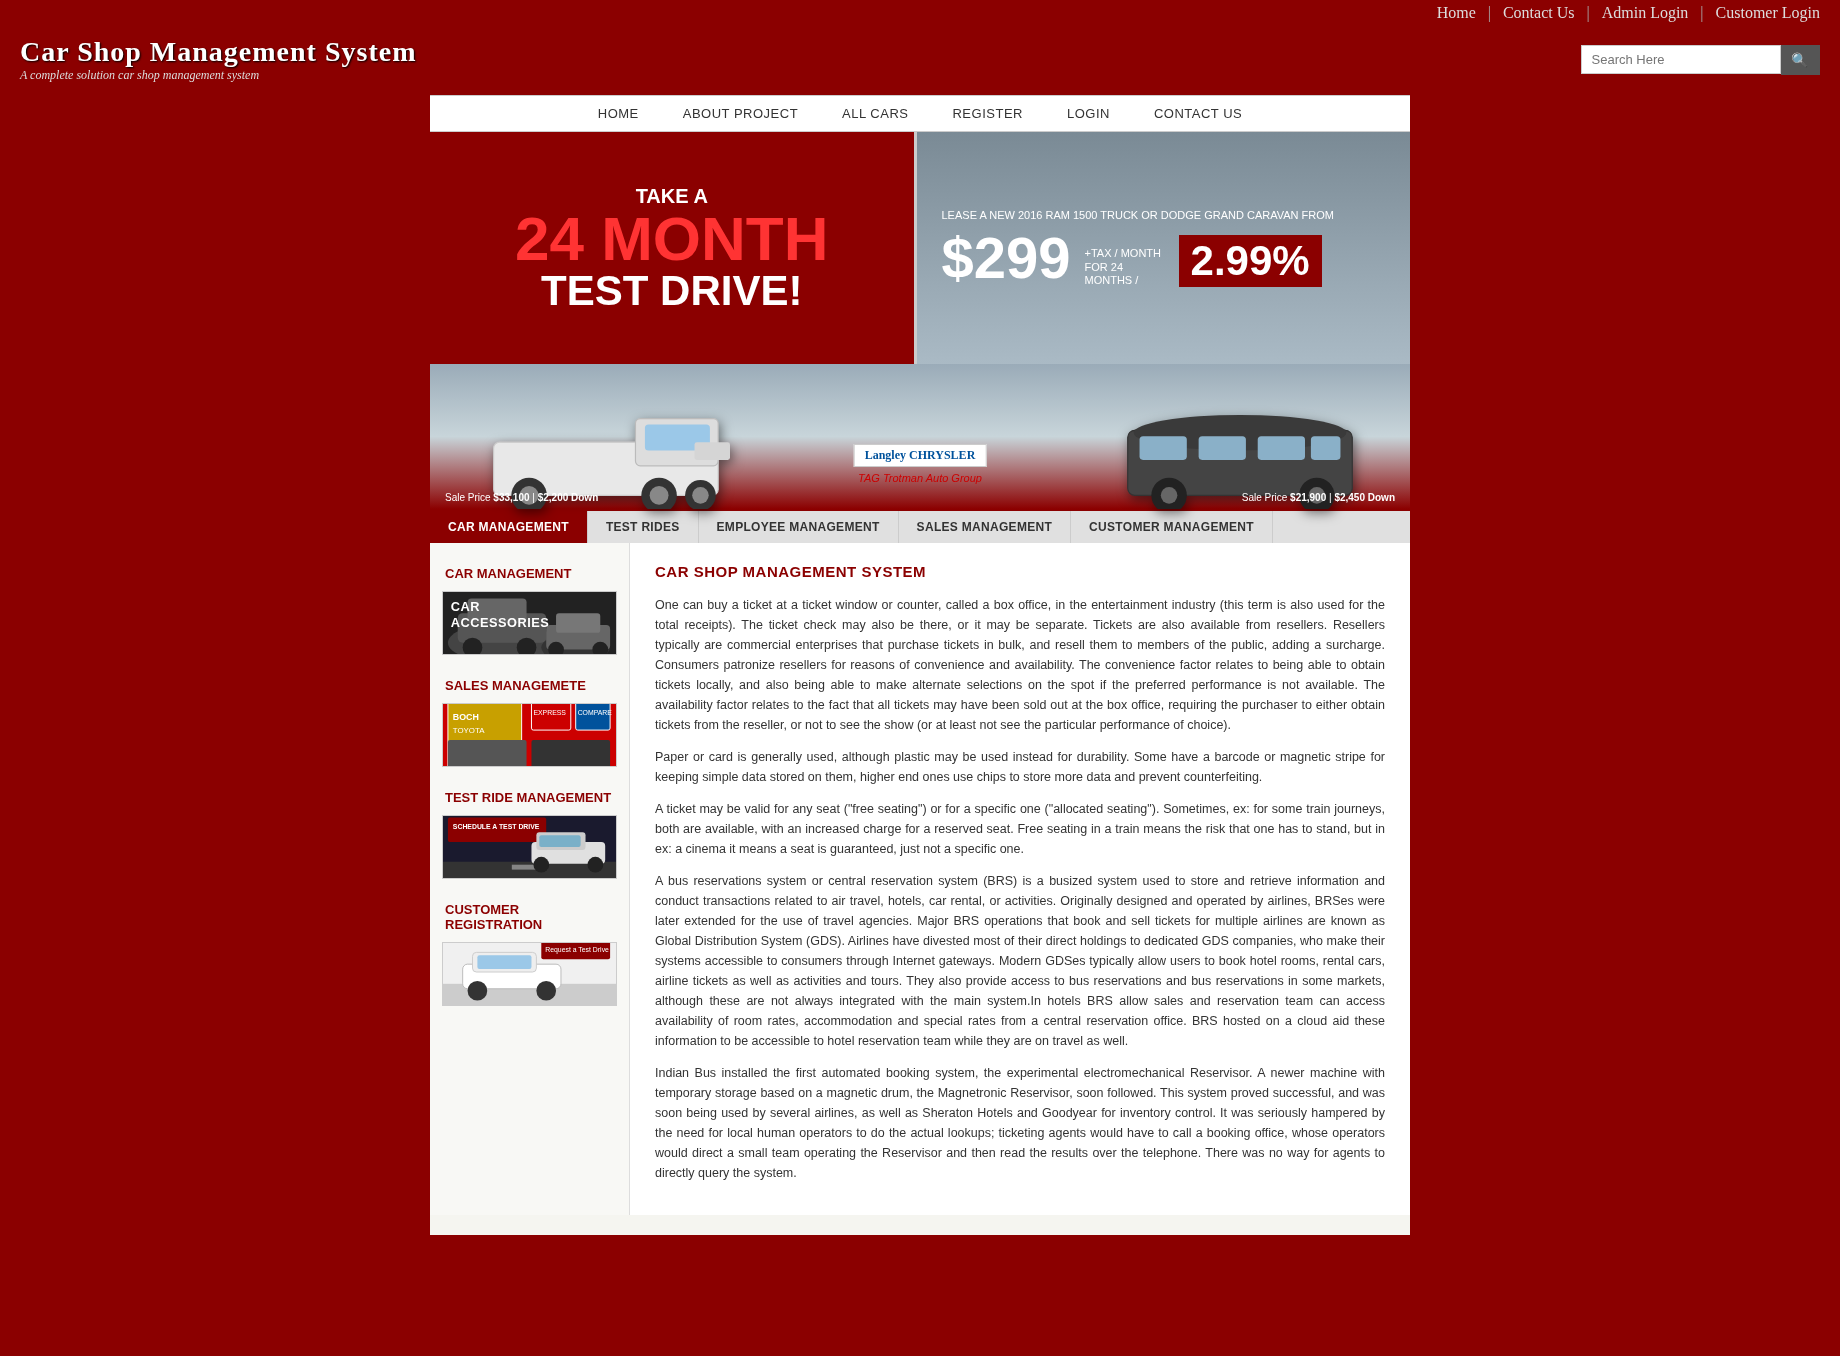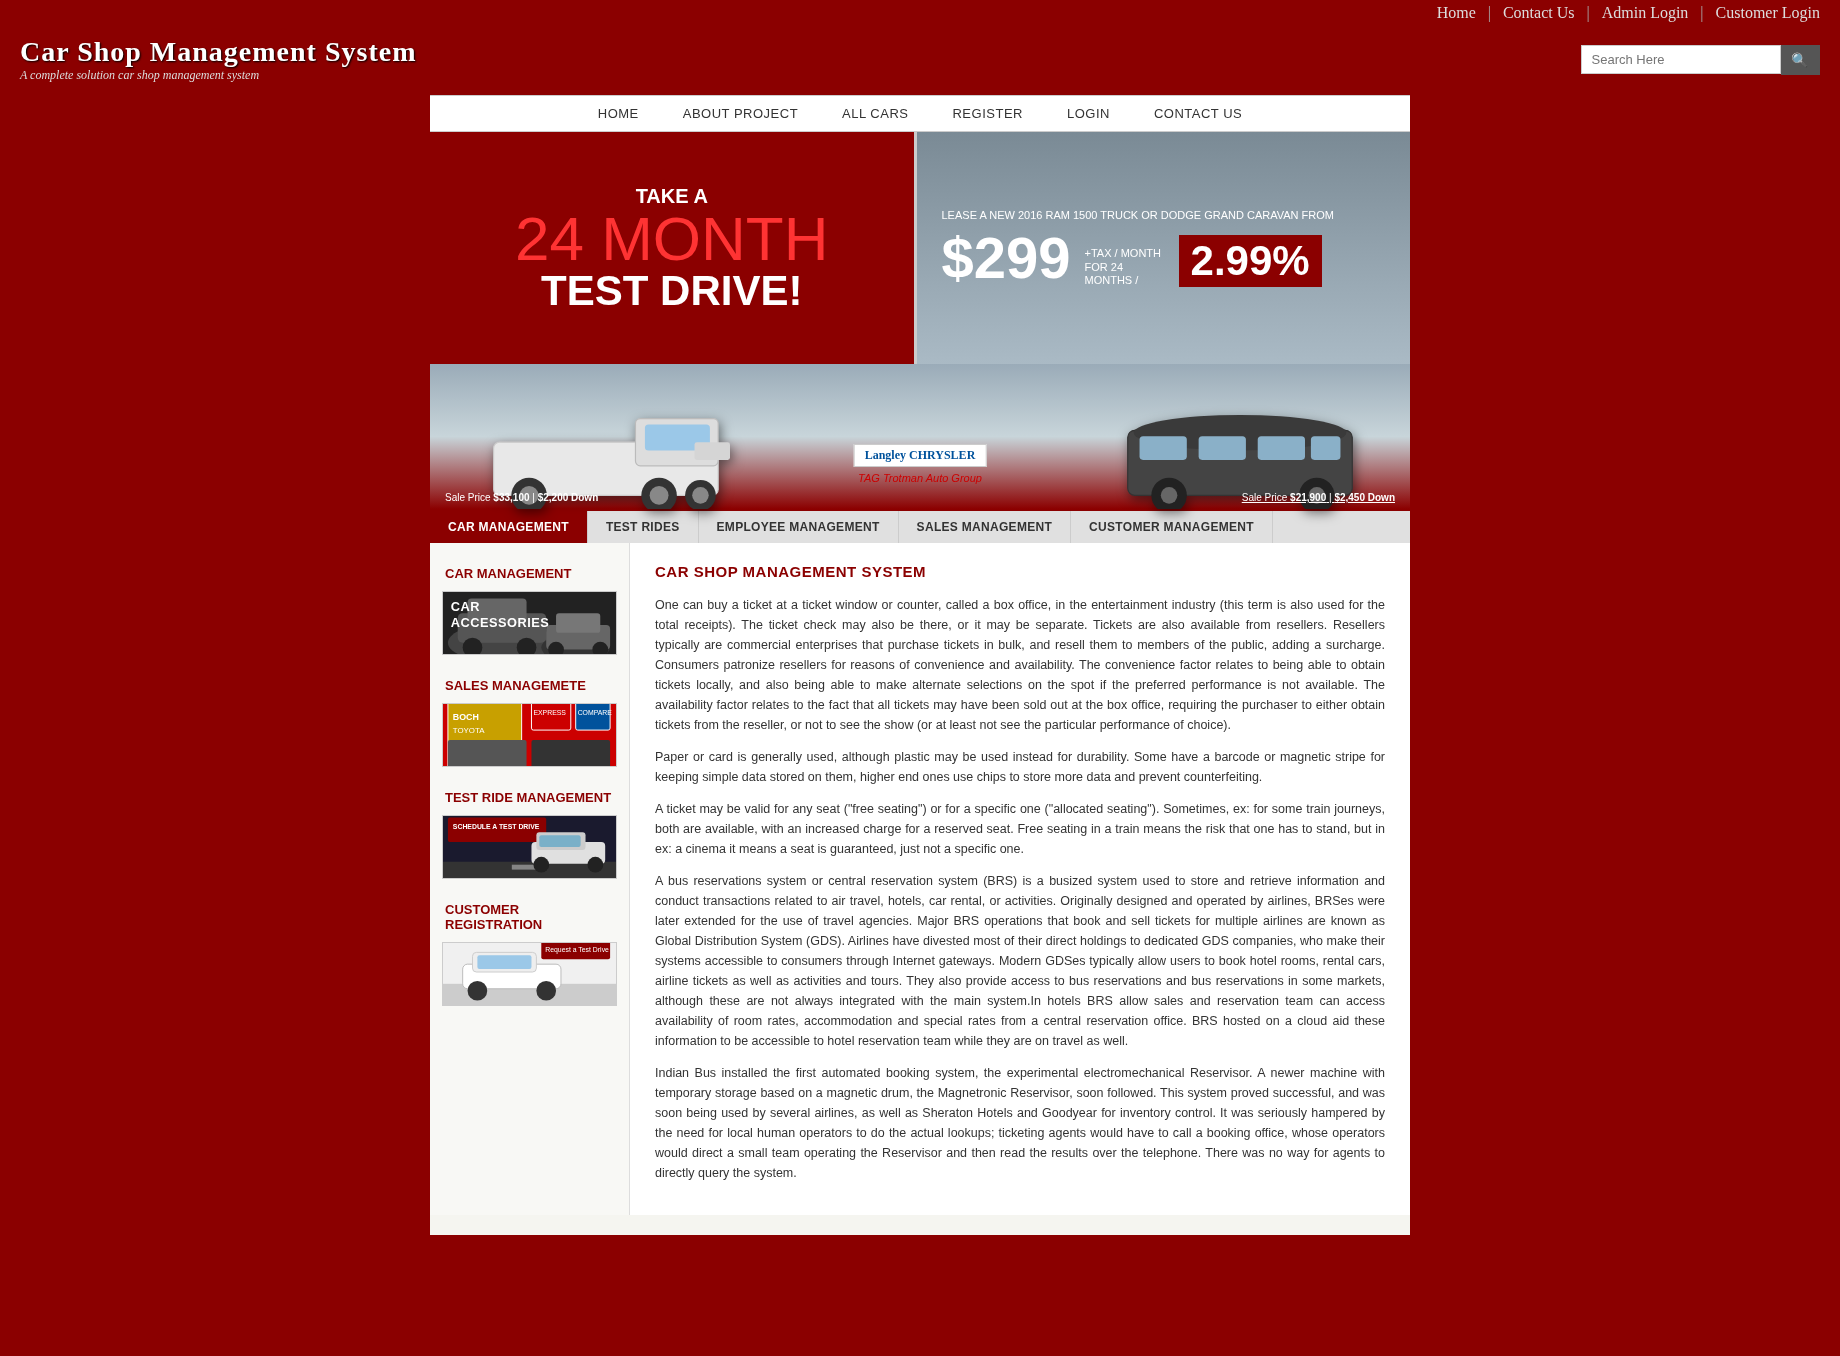--- a/index.html
+++ b/index.html
@@ -239,21 +239,21 @@
           <a href="#">CONTACT US</a>
         </li>
     </ul>
   </div>
 
   <div id="banner-full">
     <div id="banner-top-row">
 
       <div style="flex:1; background:#8B0000; display:flex; flex-direction:column; justify-content:center; align-items:center; padding:15px 20px;">
         <div style="color:#fff; font-size:20px; font-family:Arial,sans-serif; font-weight:bold;">TAKE A</div>
-        <div style="color:#ff3333; font-size:62px; font-weight:400; font-family:Impact,Arial,sans-serif; line-height:1;">24 MONTH</div>
+        <div style="color:#ff3333; font-size:62px; font-weight:700; font-family:Impact,Arial,sans-serif; line-height:1;">24 MONTH</div>
         <div style="color:#fff; font-size:42px; font-weight:900; font-family:Impact,Arial,sans-serif; line-height:1;">TEST DRIVE!</div>
       </div>
 
       <div style="flex:1; background:linear-gradient(180deg,#7a8a95 0%,#aabac5 100%); display:flex; flex-direction:column; justify-content:center; align-items:flex-start; padding:15px 25px; border-left: 3px solid #ccc;">
         <div style="color:#fff; font-size:11px; font-family:Arial,sans-serif; margin-bottom:8px; text-transform:uppercase;">LEASE A NEW 2016 RAM 1500 TRUCK OR DODGE GRAND CARAVAN FROM</div>
         <div style="display:flex; align-items:flex-end; gap:14px;">
           <div style="color:#fff; font-size:58px; font-weight:900; font-family:Impact,Arial,sans-serif; line-height:1;">$299</div>
           <div style="display:flex;flex-direction:column;justify-content:center;">
             <div style="color:#fff; font-size:11px; font-family:Arial,sans-serif; max-width:80px; line-height:1.2;">+TAX / MONTH FOR 24 MONTHS /</div>
           </div>
@@ -304,21 +304,21 @@
           <circle cx="45" cy="75" r="15" fill="#222"></circle>
           <circle cx="45" cy="75" r="7" fill="#666"></circle>
           <circle cx="170" cy="75" r="15" fill="#222"></circle>
           <circle cx="170" cy="75" r="7" fill="#666"></circle>
         </g>
       </svg>
 
       <div style="position:absolute;bottom:6px;left:15px;color:#fff;font-size:10px;font-family:Arial,sans-serif;">
         Sale Price <strong>$33,100</strong> | <strong>$2,200 Down</strong>
       </div>
-      <div style="position:absolute;bottom:6px;right:15px;color:#fff;font-size:10px;font-family:Arial,sans-serif;text-decoration:underline;">
+      <div style="position:absolute;bottom:6px;right:15px;color:#fff;font-size:10px;font-family:Arial,sans-serif;">
         Sale Price <strong>$21,900</strong> | <strong>$2,450 Down</strong>
       </div>
     </div>
   </div>
 
   <div id="tab-bar">
     <div class="tab-item active">CAR MANAGEMENT</div>
     <div class="tab-item">TEST RIDES</div>
     <div class="tab-item">EMPLOYEE MANAGEMENT</div>
     <div class="tab-item">SALES MANAGEMENT</div>

